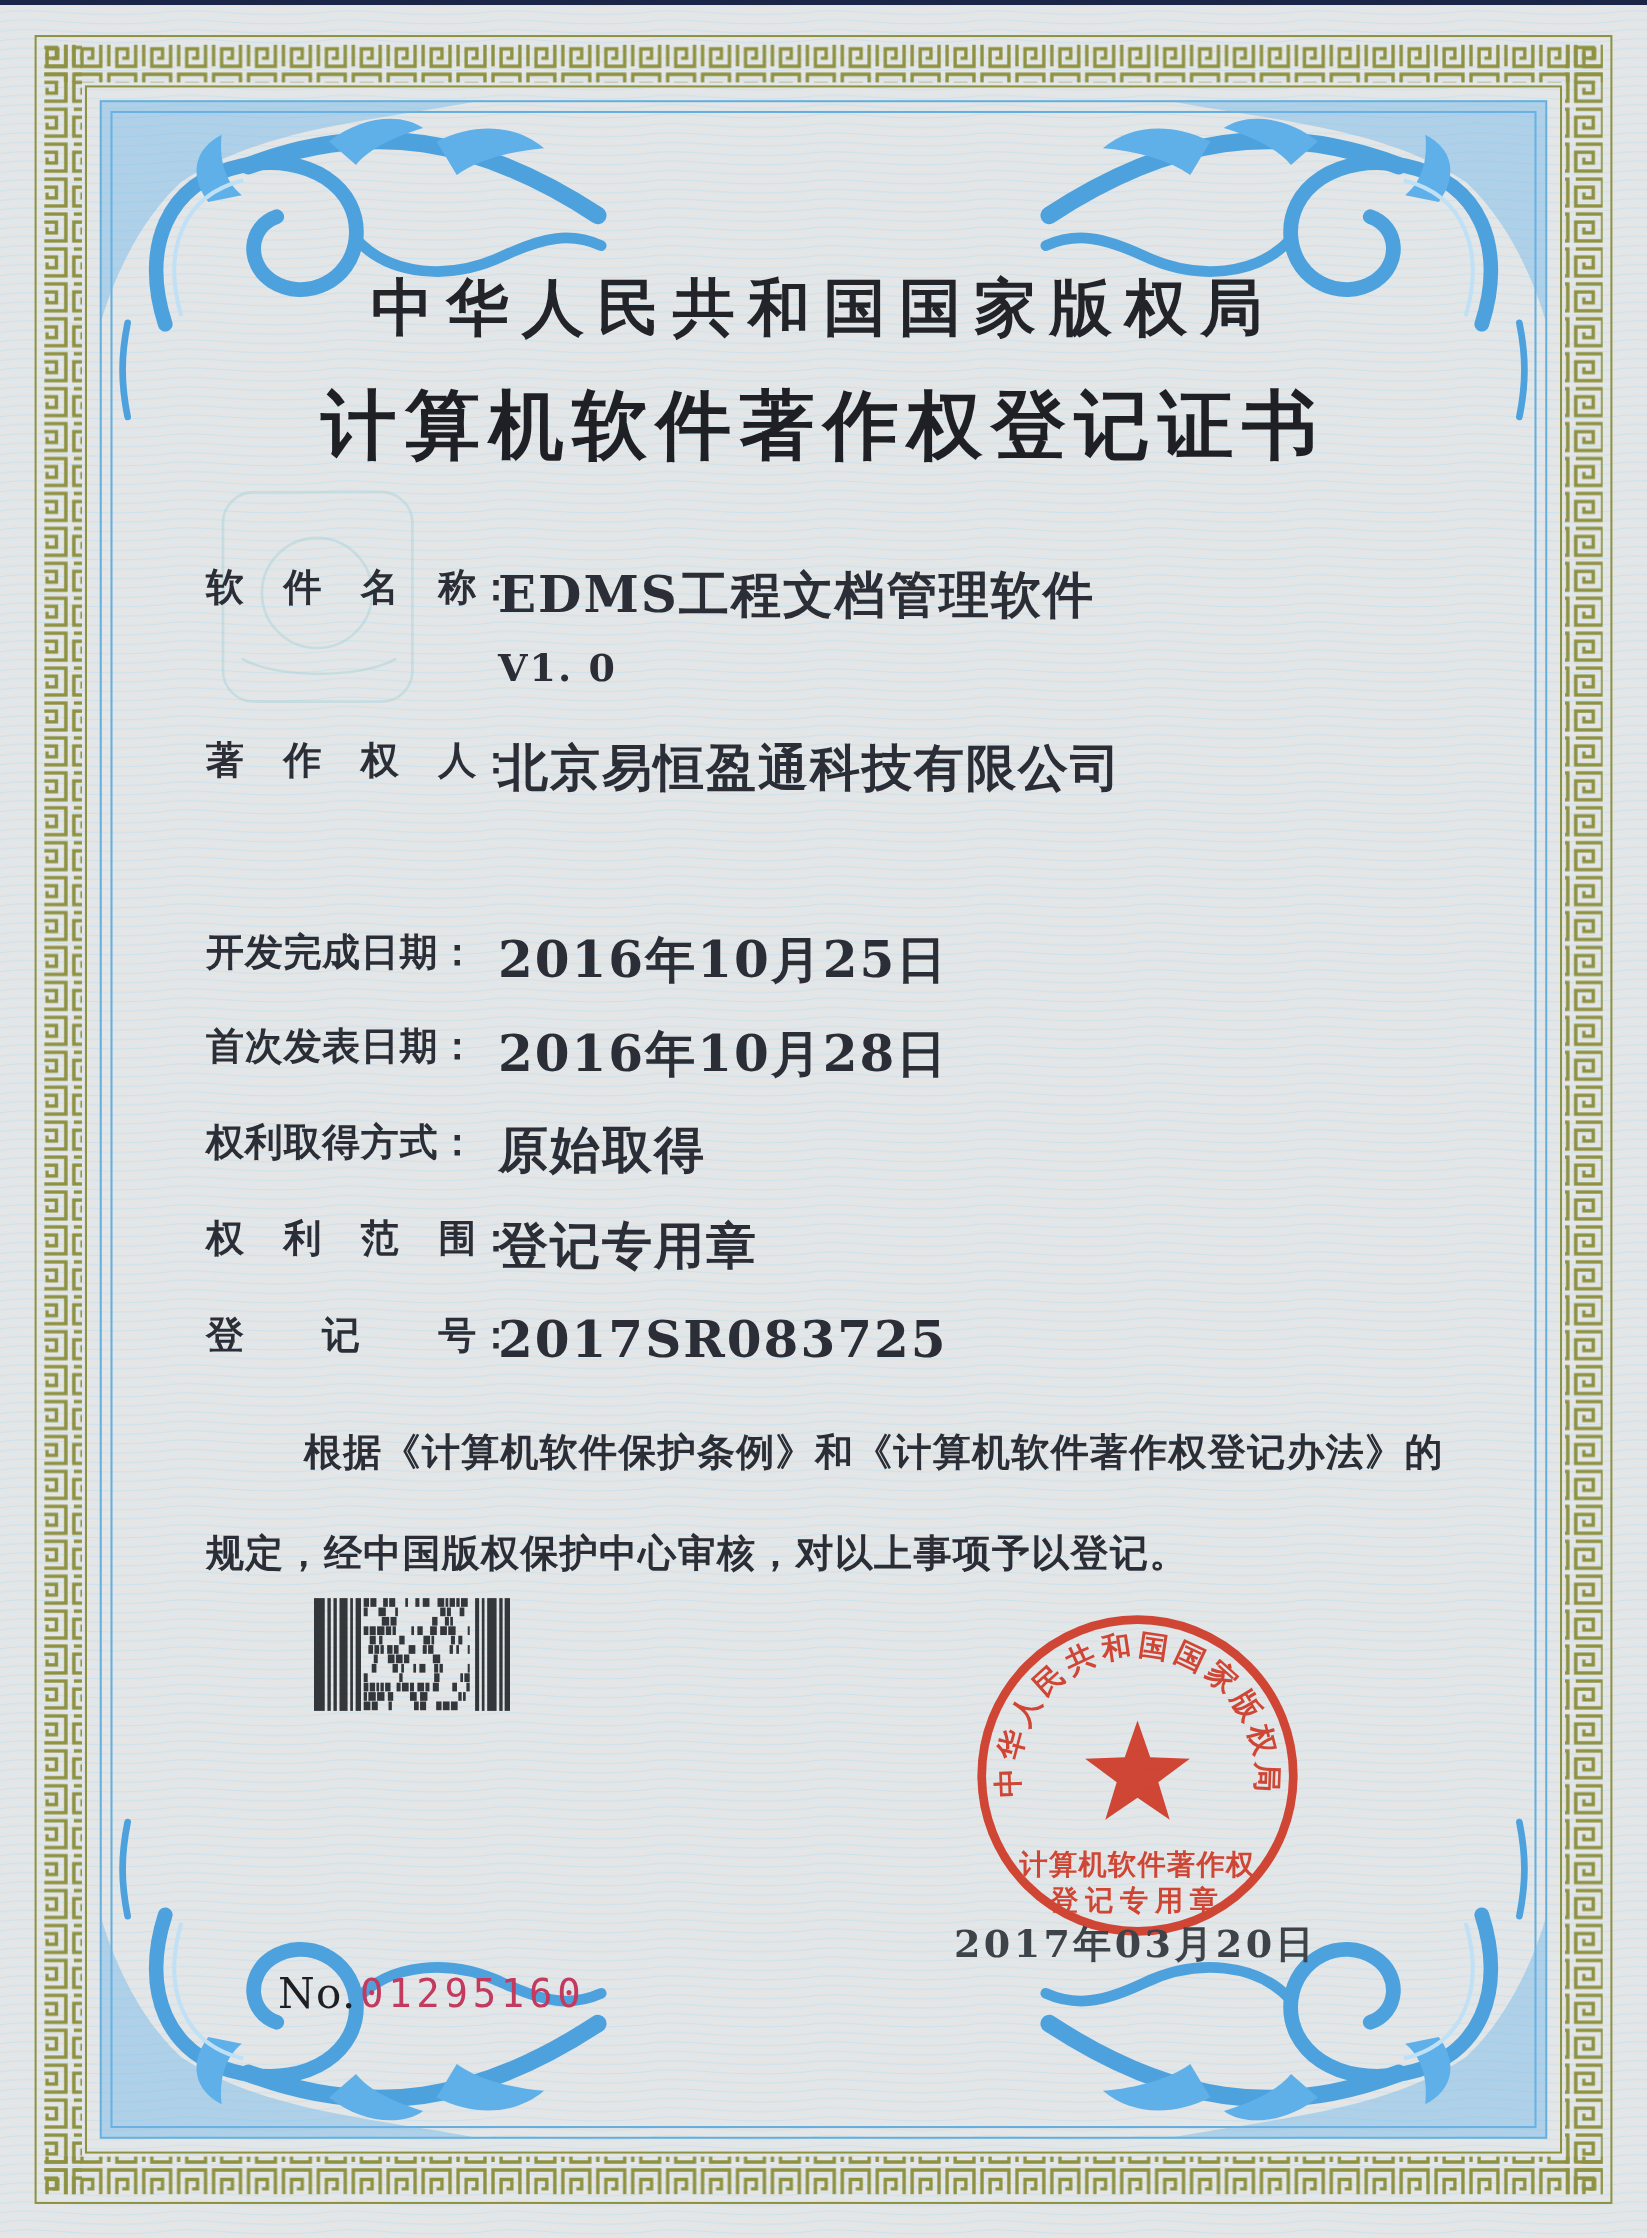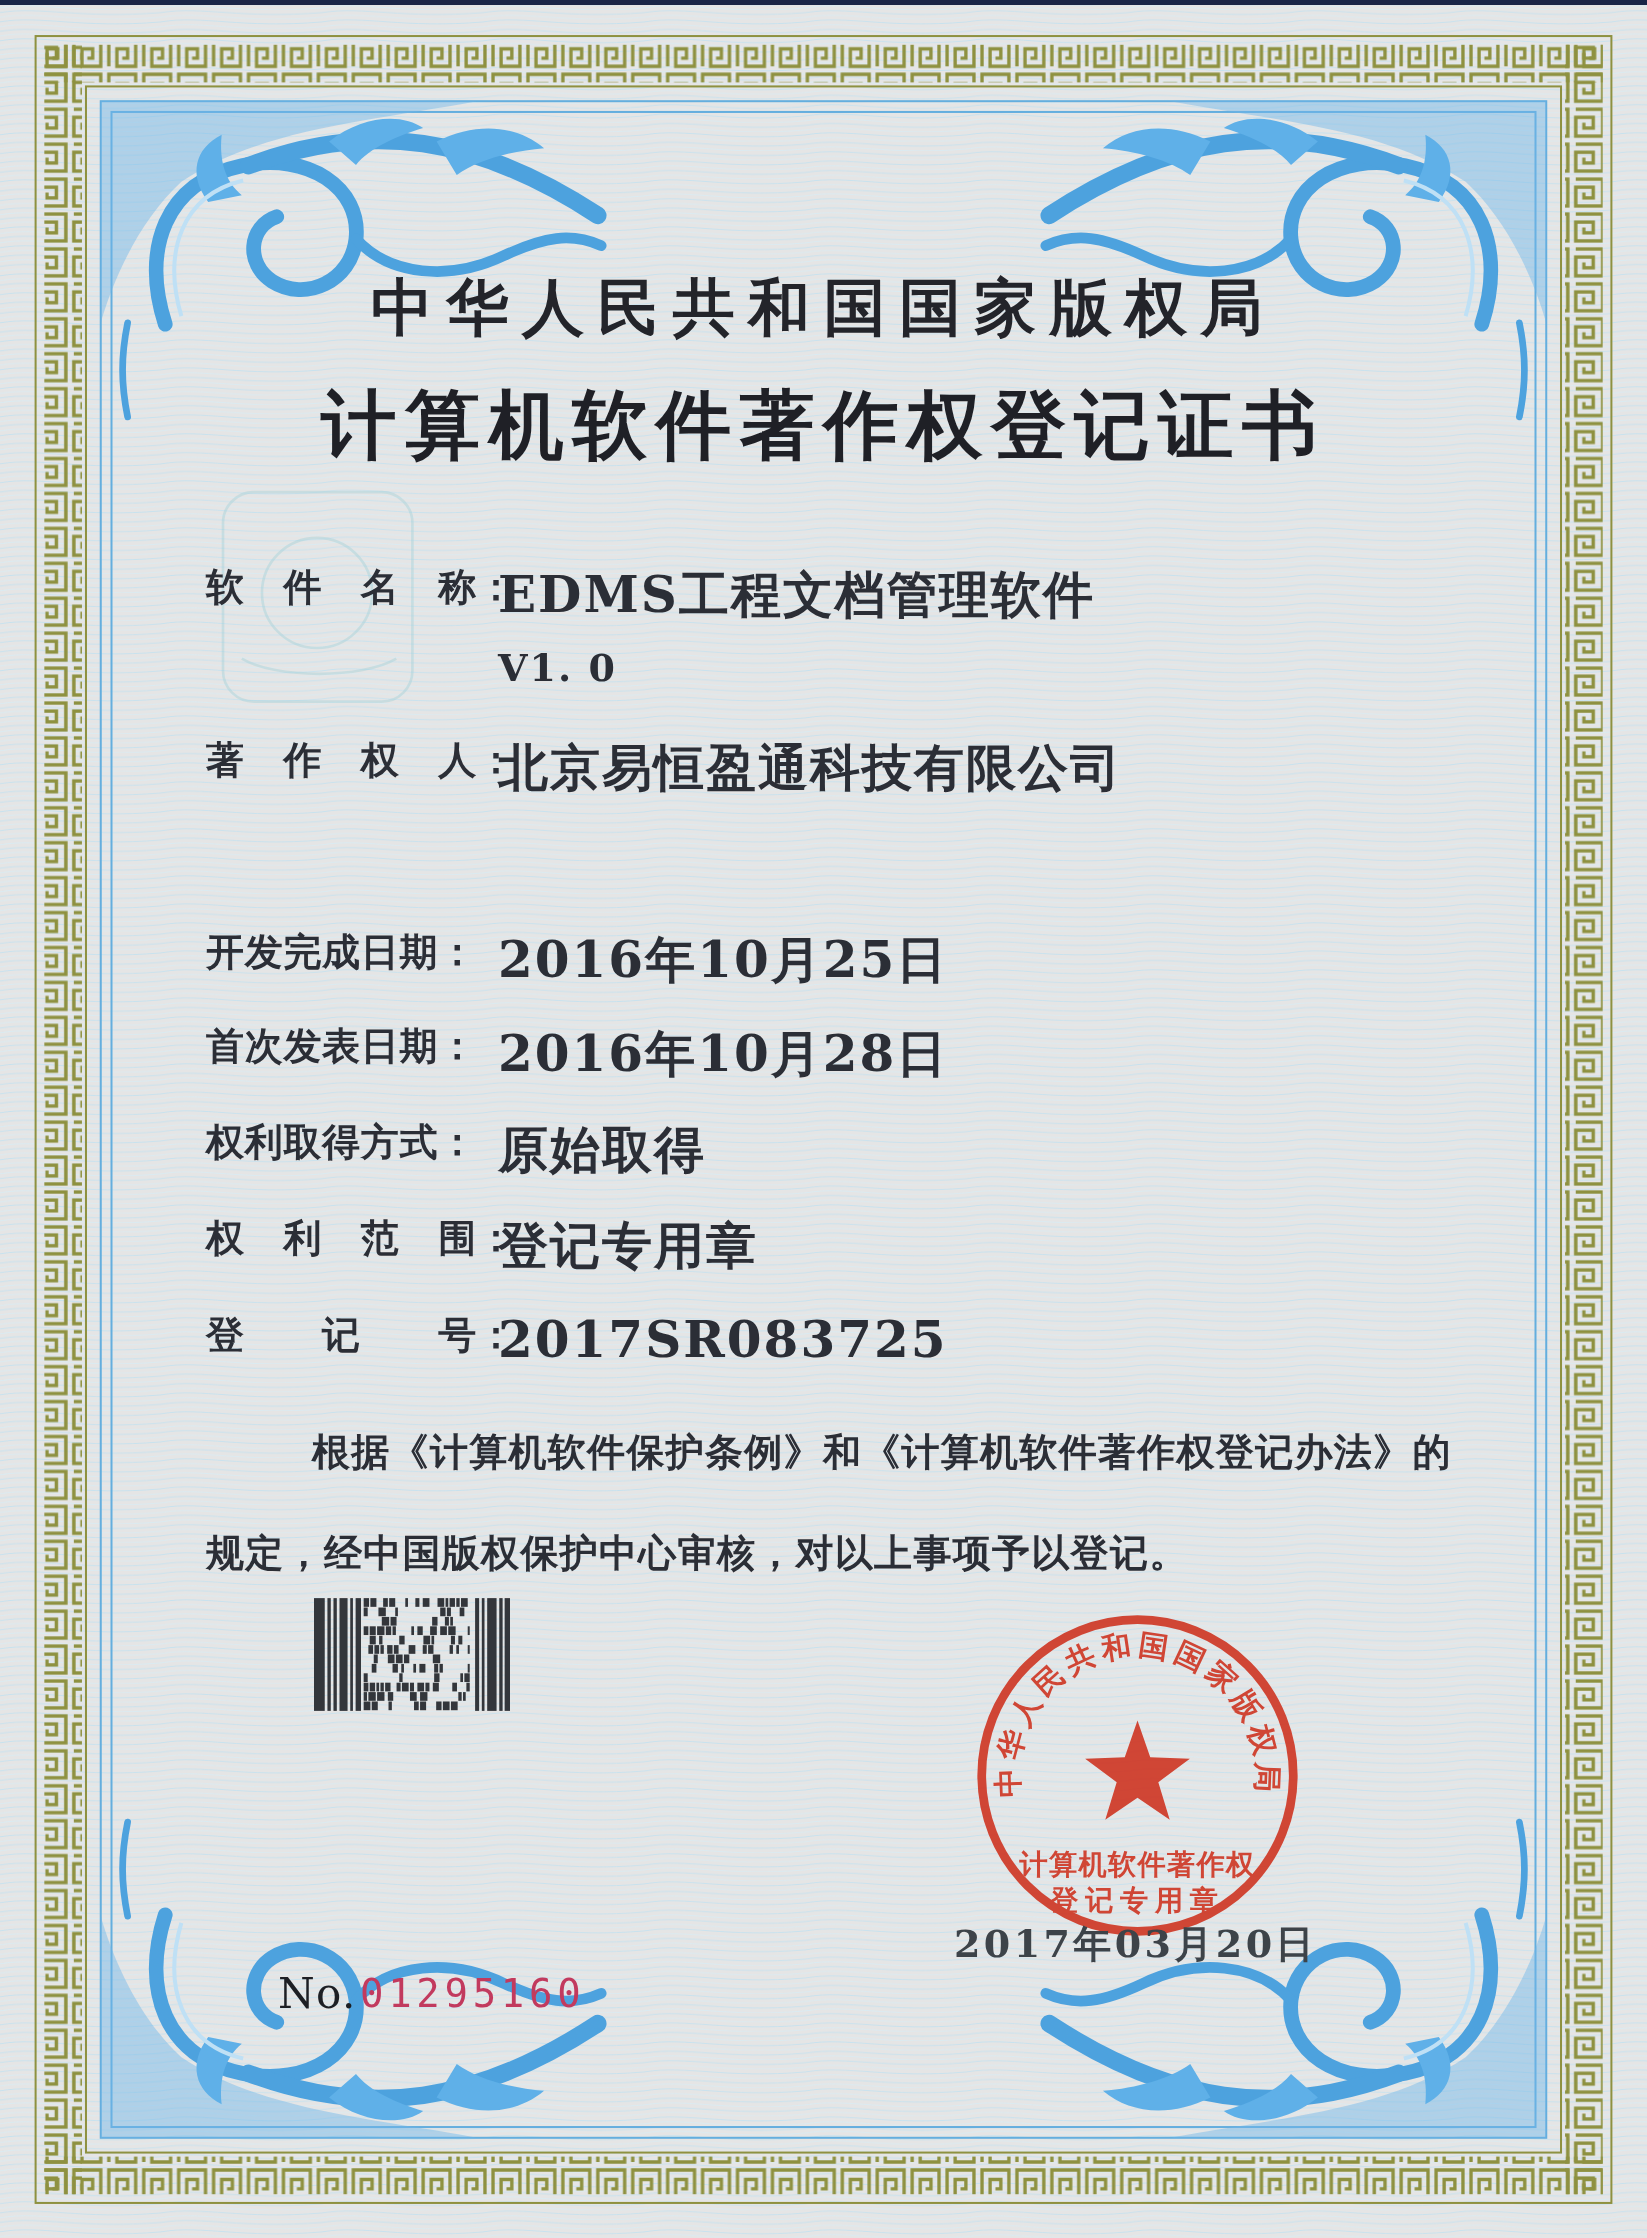--- a/index.html
+++ b/index.html
@@ -130,21 +130,21 @@
   </div>
   <div class="abs row" style="left:206px;top:1213px;">
     <span class="lbl">权　利　范　围：</span>
     <span class="val">登记专用章</span>
   </div>
   <div class="abs row" style="left:206px;top:1310px;">
     <span class="lbl">登　　记　　号：</span>
     <span class="val">2017SR083725</span>
   </div>
 
-  <div class="abs statement-line" style="left:304px;top:1427px;margin-left:8px;">根据《计算机软件保护条例》和《计算机软件著作权登记办法》的</div>
+  <div class="abs statement-line" style="left:304px;top:1427px;">根据《计算机软件保护条例》和《计算机软件著作权登记办法》的</div>
   <div class="abs statement-line" style="left:206px;top:1528px;">规定，经中国版权保护中心审核，对以上事项予以登记。</div>
 
   <svg class="abs barcode" width="196" height="113" viewBox="0 0 292 168">
     <g fill="#33363b">
       <rect x="0" y="0" width="16" height="168"></rect>
       <rect x="20" y="0" width="5" height="168"></rect>
       <rect x="29" y="0" width="5" height="168"></rect>
       <rect x="38" y="0" width="12" height="168"></rect>
       <rect x="54" y="0" width="4" height="168"></rect>
       <rect x="62" y="0" width="8" height="168"></rect>

